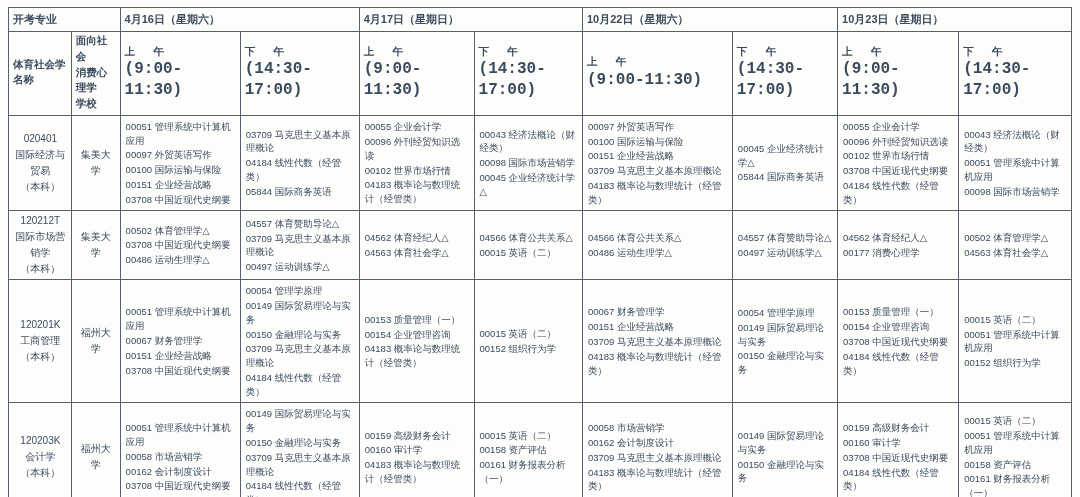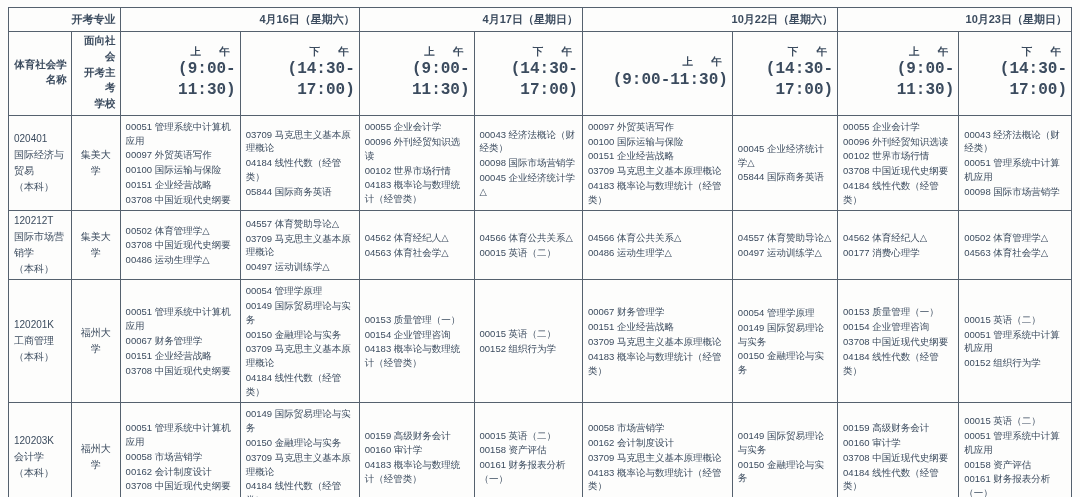--- a/index.html
+++ b/index.html
@@ -24,31 +24,31 @@
     color: #3b4b5e;
   }
   th, td {
     border: 1.5px solid #55616e;
     padding: 2px 4px;
     vertical-align: middle;
     box-sizing: border-box;
   }
   thead th {
     font-weight: bold;
-    text-align: right;
+    text-align: left;
     font-size: 11px;
     line-height: 1.35;
   }
   th.date-head { height: 24px; }
   th.sub-head { height: 48px; font-size: 10.5px; font-family: Liberation Mono, monospace; }
   .time-line { font-weight: bold; font-size: 16px; letter-spacing: 0; display: block; }
   .session-label { display: block; letter-spacing: 6px; }
   td.code-cell {
     font-size: 10px;
-    text-align: left;
+    text-align: center;
     padding-left: 5px;
     line-height: 1.6;
   }
   td.school-cell {
     font-size: 10px;
     text-align: center;
     line-height: 1.6;
     margin-left: 8px;
   }
   td.course-cell {
@@ -85,21 +85,21 @@
         <th class="date-head" colspan="2">10月22日（星期六）</th>
         <th class="date-head" colspan="2">10月23日（星期日）</th>
       </tr>
       <tr>
         <th class="sub-head head-multiline">
           <div>体育社会学</div>
           <div>名称</div>
         </th>
         <th class="sub-head head-multiline">
           <div>面向社会</div>
-          <div>开考主考</div>
+          <div>消费心理学</div>
           <div>学校</div>
         </th>
         <th class="sub-head">
           <span class="session-label">上  午</span>
           <span class="time-line">(9:00-11:30)</span>
         </th>
         <th class="sub-head">
           <span class="session-label">下  午</span>
           <span class="time-line">(14:30-17:00)</span>
         </th>

